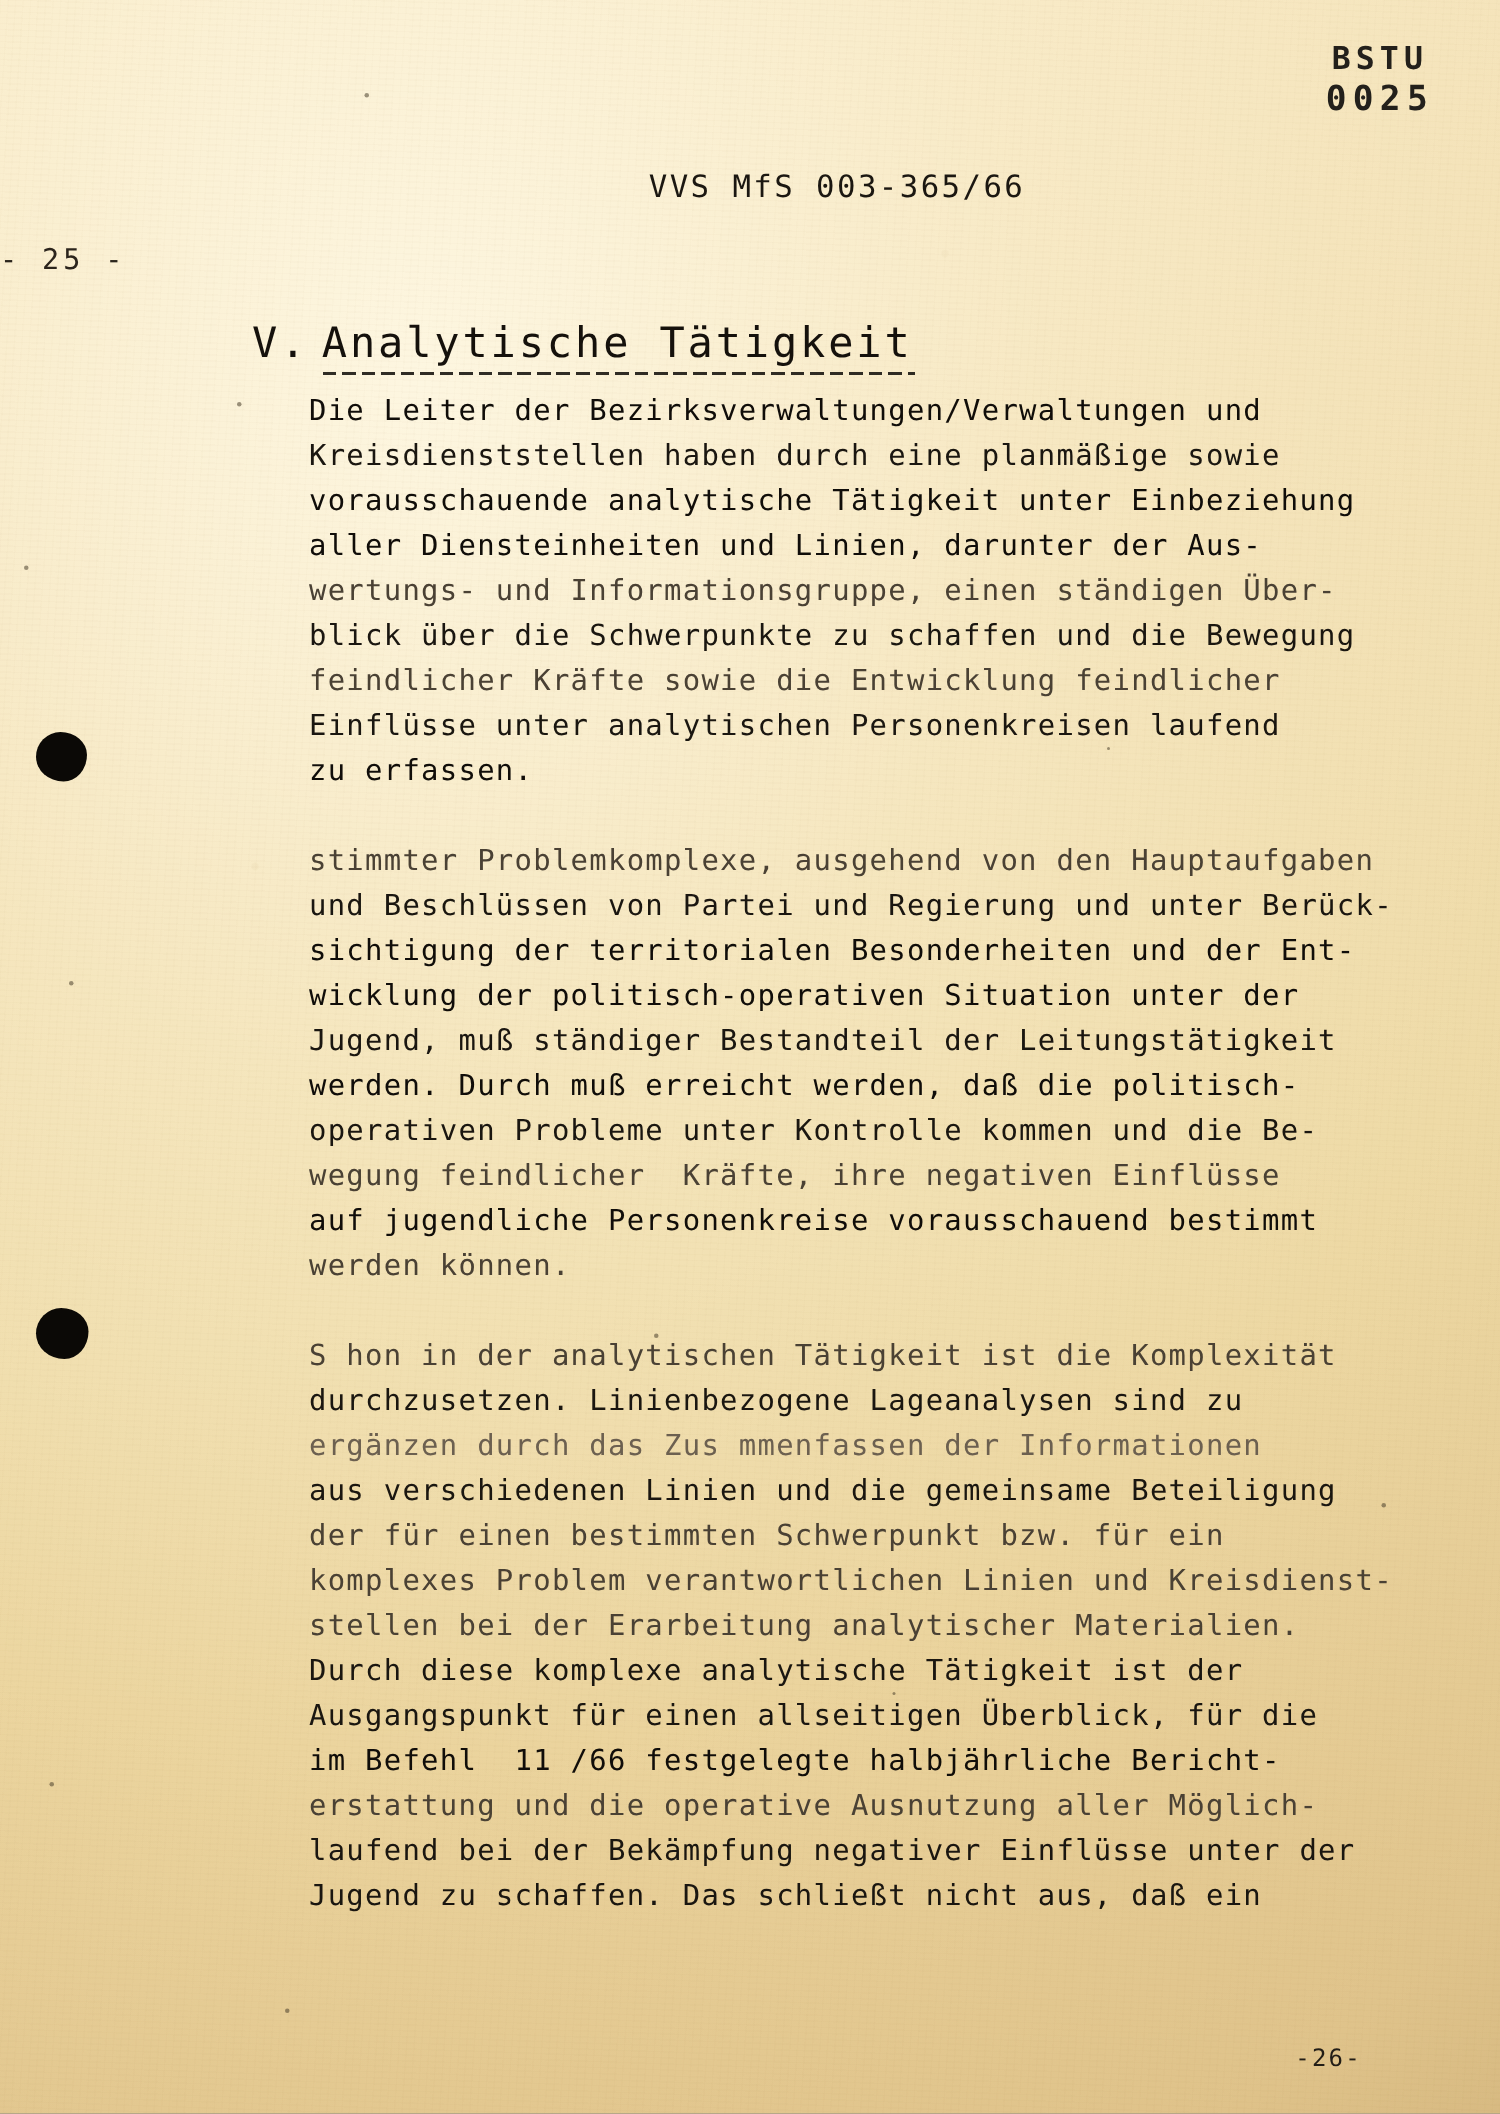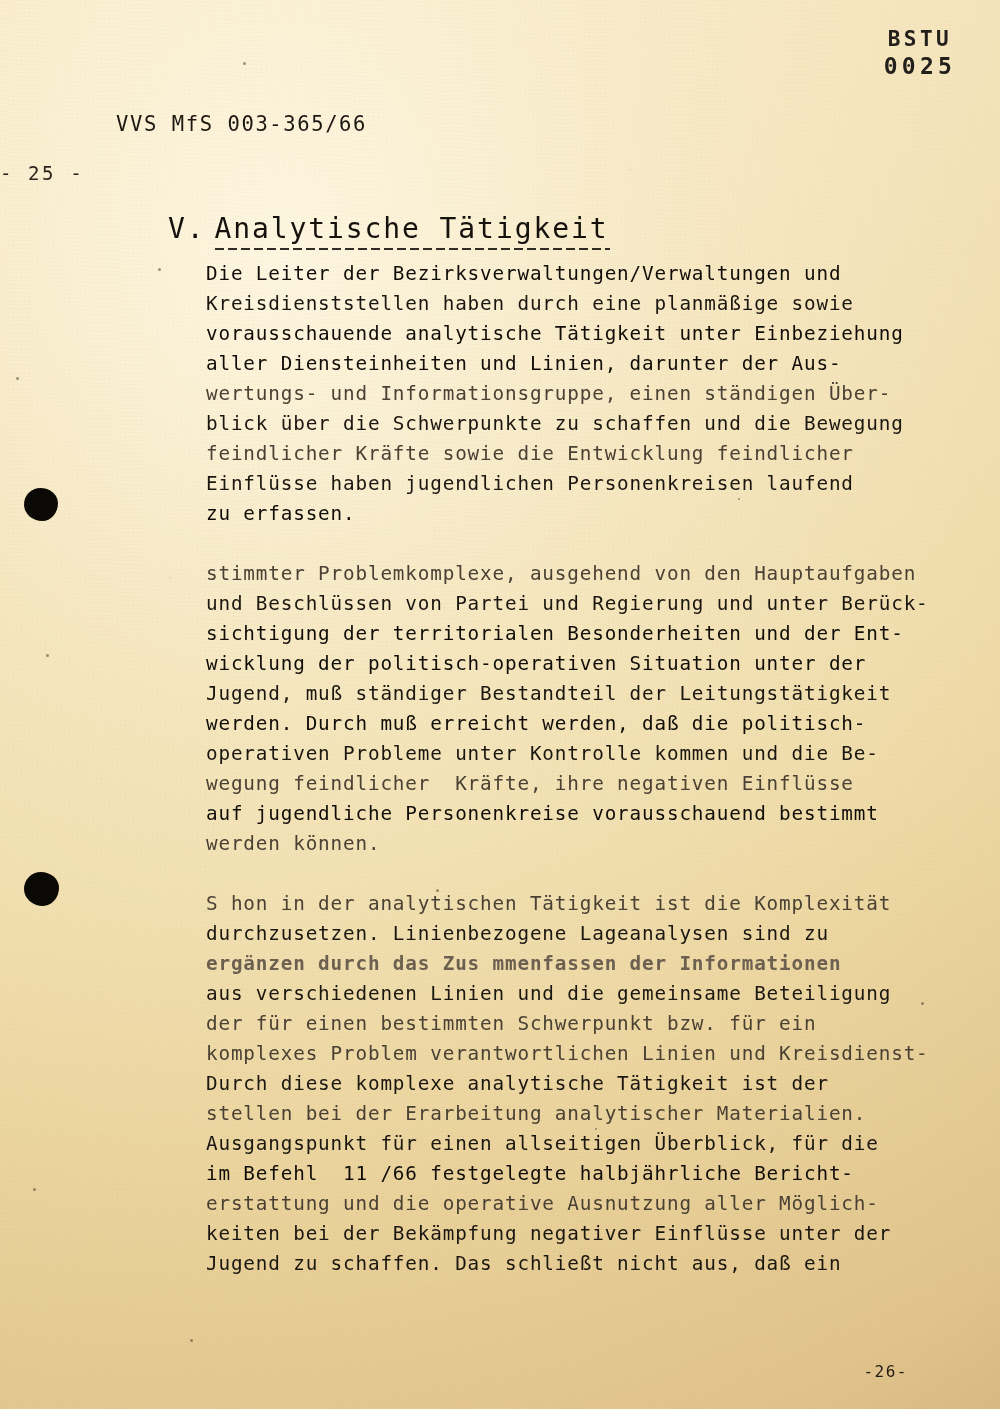--- a/index.html
+++ b/index.html
@@ -62,21 +62,21 @@
     font-weight: 700;
     display: block;
   }
 
   
   .doc-ref {
     position: absolute;
     top: 112px;
     left: 0;
     right: 0;
-    text-align: left;
+    text-align: center;
     font-size: 20.5px;
     letter-spacing: 1.6px;
     color: #1b1711;
     padding-left: 116px;
   }
 
   .folio-top {
     position: absolute;
     top: 162px;
     left: 0;
@@ -130,21 +130,21 @@
   .para .ln {
     display: block;
     font-size: 19.3px;
     line-height: 30px;
     letter-spacing: 0.85px;
     color: #1a1610;
     white-space: pre;
   }
 
   
-  .ln.faint      { color: #6c6050; font-weight: bold; }
+  .ln.faint      { color: #6c6050; }
   .ln.semifaint  { color: #4a4134; }
   .ln.dark       { color: #100d09; }
 
   
   .folio-bottom {
     position: absolute;
     bottom: 28px;
     right: 92px;
     font-size: 16px;
     letter-spacing: 1.5px;
@@ -191,21 +191,21 @@
     </div>
 
     <p class="para">
       <span class="ln dark">Die Leiter der Bezirksverwaltungen/Verwaltungen und</span>
       <span class="ln">Kreisdienststellen haben durch eine planmäßige sowie</span>
       <span class="ln dark">vorausschauende analytische Tätigkeit unter Einbeziehung</span>
       <span class="ln dark">aller Diensteinheiten und Linien, darunter der Aus-</span>
       <span class="ln semifaint">wertungs- und Informationsgruppe, einen ständigen Über-</span>
       <span class="ln">blick über die Schwerpunkte zu schaffen und die Bewegung</span>
       <span class="ln semifaint">feindlicher Kräfte sowie die Entwicklung feindlicher</span>
-      <span class="ln">Einflüsse haben jugendlichen Personenkreisen laufend</span>
+      <span class="ln">Einflüsse unter analytischen Personenkreisen laufend</span>
       <span class="ln dark">zu erfassen.</span>
     </p>
 
     <p class="para">
       <span class="ln semifaint">stimmter Problemkomplexe, ausgehend von den Hauptaufgaben</span>
       <span class="ln">und Beschlüssen von Partei und Regierung und unter Berück-</span>
       <span class="ln dark">sichtigung der territorialen Besonderheiten und der Ent-</span>
       <span class="ln dark">wicklung der politisch-operativen Situation unter der</span>
       <span class="ln">Jugend, muß ständiger Bestandteil der Leitungstätigkeit</span>
       <span class="ln dark">werden. Durch muß erreicht werden, daß die politisch-</span>
@@ -215,26 +215,26 @@
       <span class="ln semifaint">werden können.</span>
     </p>
 
     <p class="para">
       <span class="ln semifaint">S hon in der analytischen Tätigkeit ist die Komplexität</span>
       <span class="ln">durchzusetzen. Linienbezogene Lageanalysen sind zu</span>
       <span class="ln faint">ergänzen durch das Zus mmenfassen der Informationen</span>
       <span class="ln">aus verschiedenen Linien und die gemeinsame Beteiligung</span>
       <span class="ln semifaint">der für einen bestimmten Schwerpunkt bzw. für ein</span>
       <span class="ln semifaint">komplexes Problem verantwortlichen Linien und Kreisdienst-</span>
+      <span class="ln semifaint">stellen bei der Erarbeitung analytischer Materialien.</span>
       <span class="ln">Durch diese komplexe analytische Tätigkeit ist der</span>
-      <span class="ln semifaint">stellen bei der Erarbeitung analytischer Materialien.</span>
       <span class="ln">Ausgangspunkt für einen allseitigen Überblick, für die</span>
       <span class="ln dark">im Befehl  11 /66 festgelegte halbjährliche Bericht-</span>
       <span class="ln semifaint">erstattung und die operative Ausnutzung aller Möglich-</span>
-      <span class="ln">keiten bei der Bekämpfung negativer Einflüsse unter der</span>
+      <span class="ln">laufend bei der Bekämpfung negativer Einflüsse unter der</span>
       <span class="ln">Jugend zu schaffen. Das schließt nicht aus, daß ein</span>
     </p>
 
   </div>
 
   <div class="folio-bottom">-26-</div>
 
   <div class="blot b1"></div>
   <div class="blot b2"></div>
 

